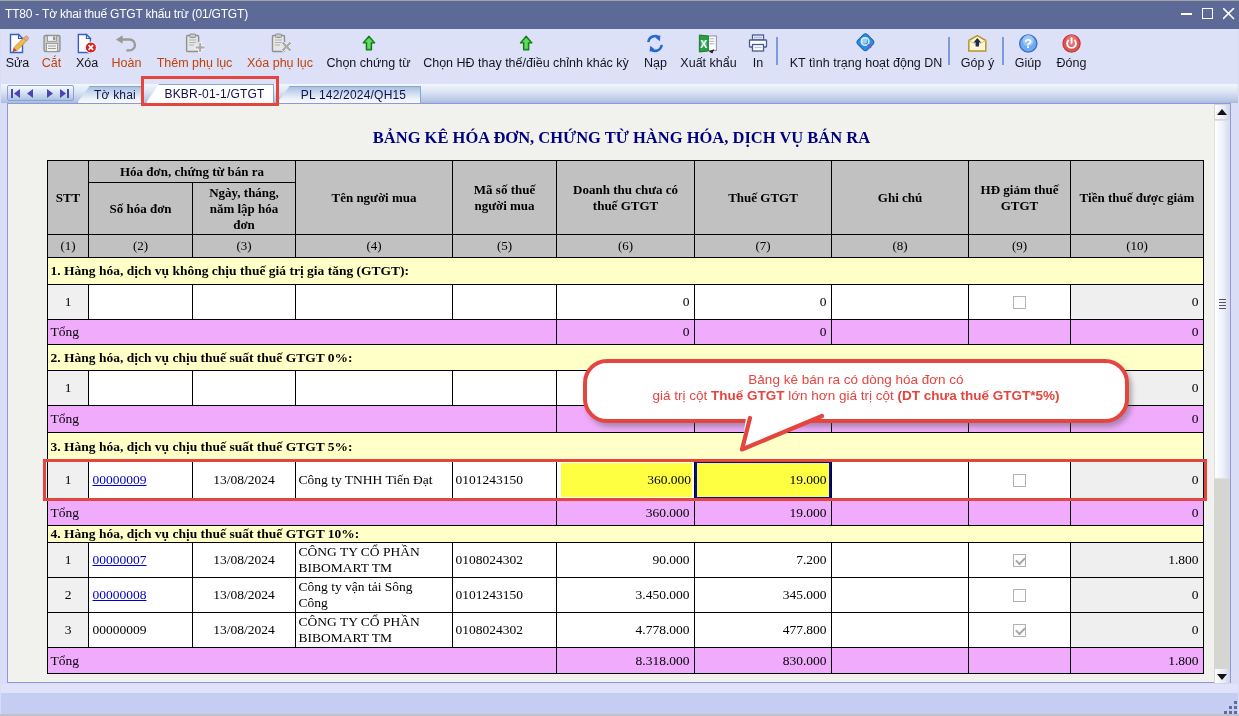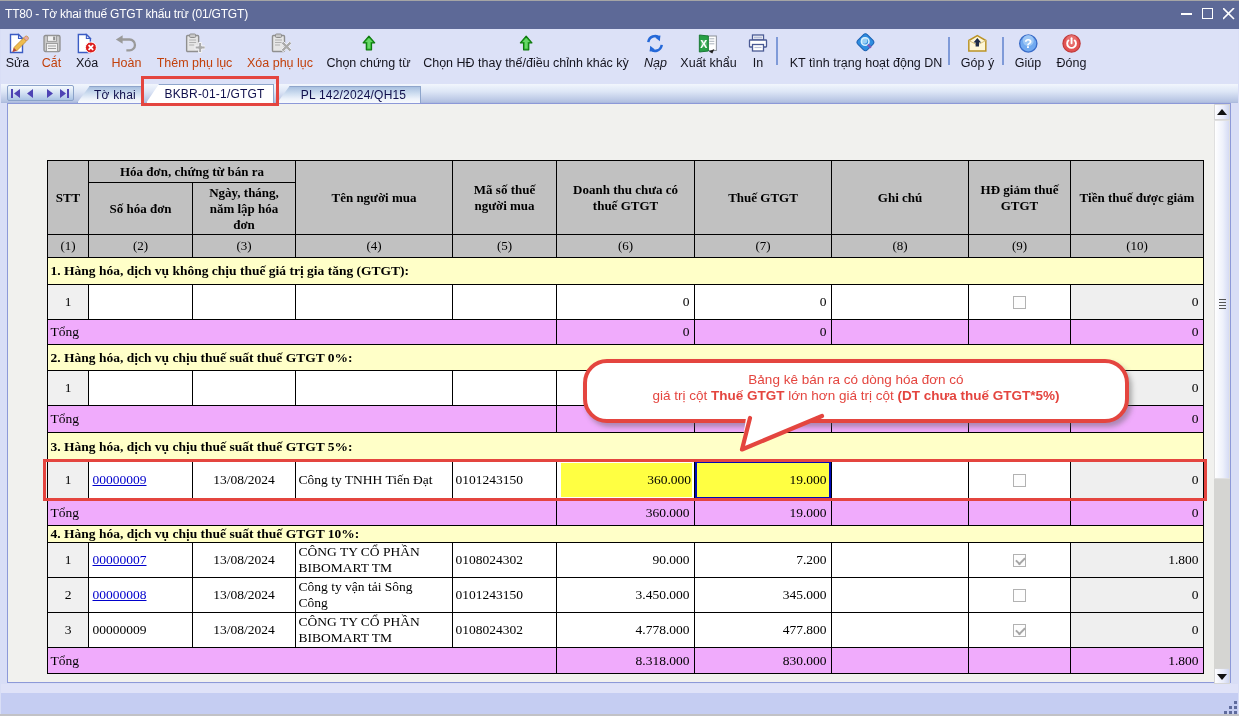--- a/index.html
+++ b/index.html
@@ -153,21 +153,21 @@
 </svg>
     <span class="lb">Chọn chứng từ</span>
   </div>
 <div class="abs titem" style="left:526px; top:33px;">
     <svg class="ic" width="18" height="21" viewBox="0 0 18 21">
 <path d="M9,3.2 L14.8,9.8 H11.6 V16.8 H6.4 V9.8 H3.2 z" fill="#2dbb2d" stroke="#0d7a0d" stroke-width="1.2" stroke-linejoin="round"></path>
 <path d="M9,5 L12.6,9 H10.4 V15.4 H7.6 V9 H5.4 z" fill="#8fe88f" opacity="0.6"></path>
 </svg>
     <span class="lb">Chọn HĐ thay thế/điều chỉnh khác kỳ</span>
   </div>
-<div class="abs titem" style="left:655.5px; top:33px;font-style:italic;">
+<div class="abs titem" style="left:655.5px; top:33px;">
     <svg class="ic" width="21" height="21" viewBox="0 0 21 21">
 <path d="M3.8,9.2 A7,7 0 0 1 15.2,4.6" fill="none" stroke="#2468d8" stroke-width="2.5"></path>
 <path d="M15.8,2.2 L15.4,8.2 L10.6,4.6 z" fill="#2468d8"></path>
 <path d="M17.2,11.8 A7,7 0 0 1 5.8,16.4" fill="none" stroke="#2468d8" stroke-width="2.5"></path>
 <path d="M5.2,18.8 L5.6,12.8 L10.4,16.4 z" fill="#2468d8"></path>
 </svg>
     <span class="lb">Nạp</span>
   </div>
 <div class="abs titem" style="left:708.5px; top:33px;">
     <svg class="ic" width="21" height="21" viewBox="0 0 21 21">
@@ -240,20 +240,21 @@
     <path d="M24,0 L18,4.5 L24,9 z"></path>
     <path d="M38,0 L44,4.5 L38,9 z"></path>
     <path d="M51,0 L57,4.5 L51,9 z M58,0 v9 h2 v-9 z"></path>
   </g>
 </svg>
 <div class="abs tab" style="left:77px; width:67px;">Tờ khai</div>
 <div class="abs tab active" style="left:146px; width:128px;">BKBR-01-1/GTGT</div>
 <div class="abs tab" style="left:277px; width:144px;">PL 142/2024/QH15</div>
 
 <div class="abs" id="content">
+  <div class="abs" id="formtitle">BẢNG KÊ HÓA ĐƠN, CHỨNG TỪ HÀNG HÓA, DỊCH VỤ BÁN RA</div>
   <table id="bktable">
       <colgroup>
         <col style="width:41px">
         <col style="width:104px">
         <col style="width:103px">
         <col style="width:157px">
         <col style="width:104px">
         <col style="width:138px">
         <col style="width:137px">
         <col style="width:137px">

